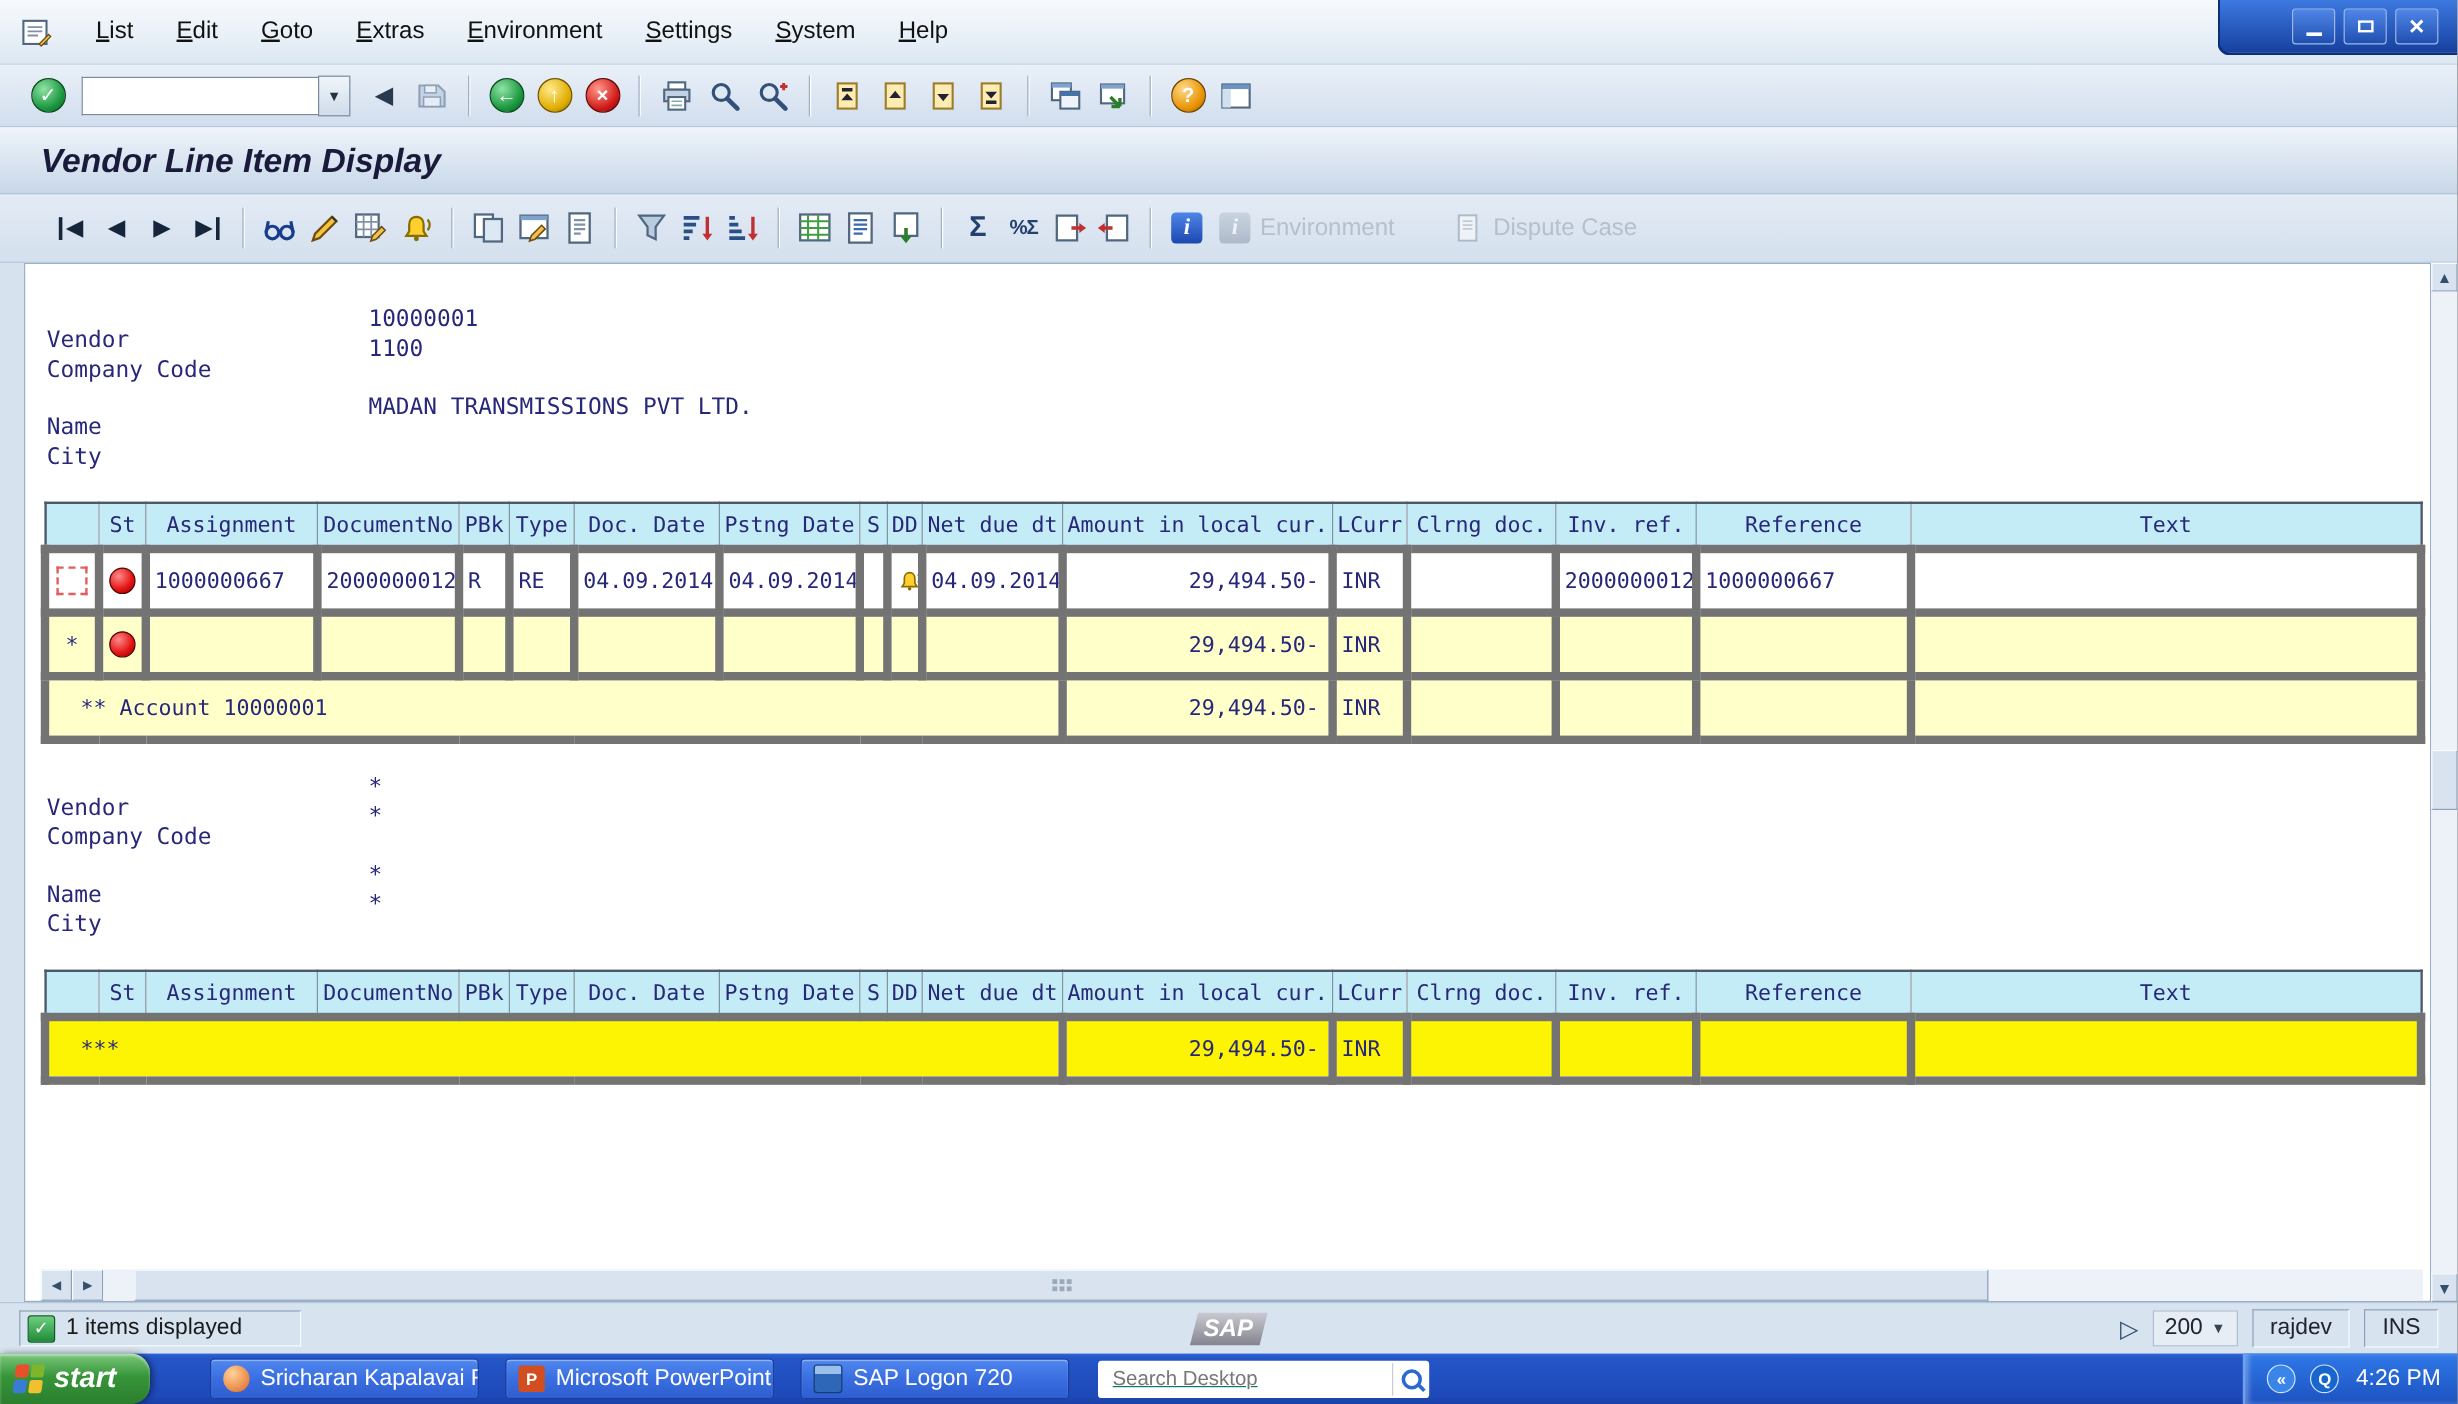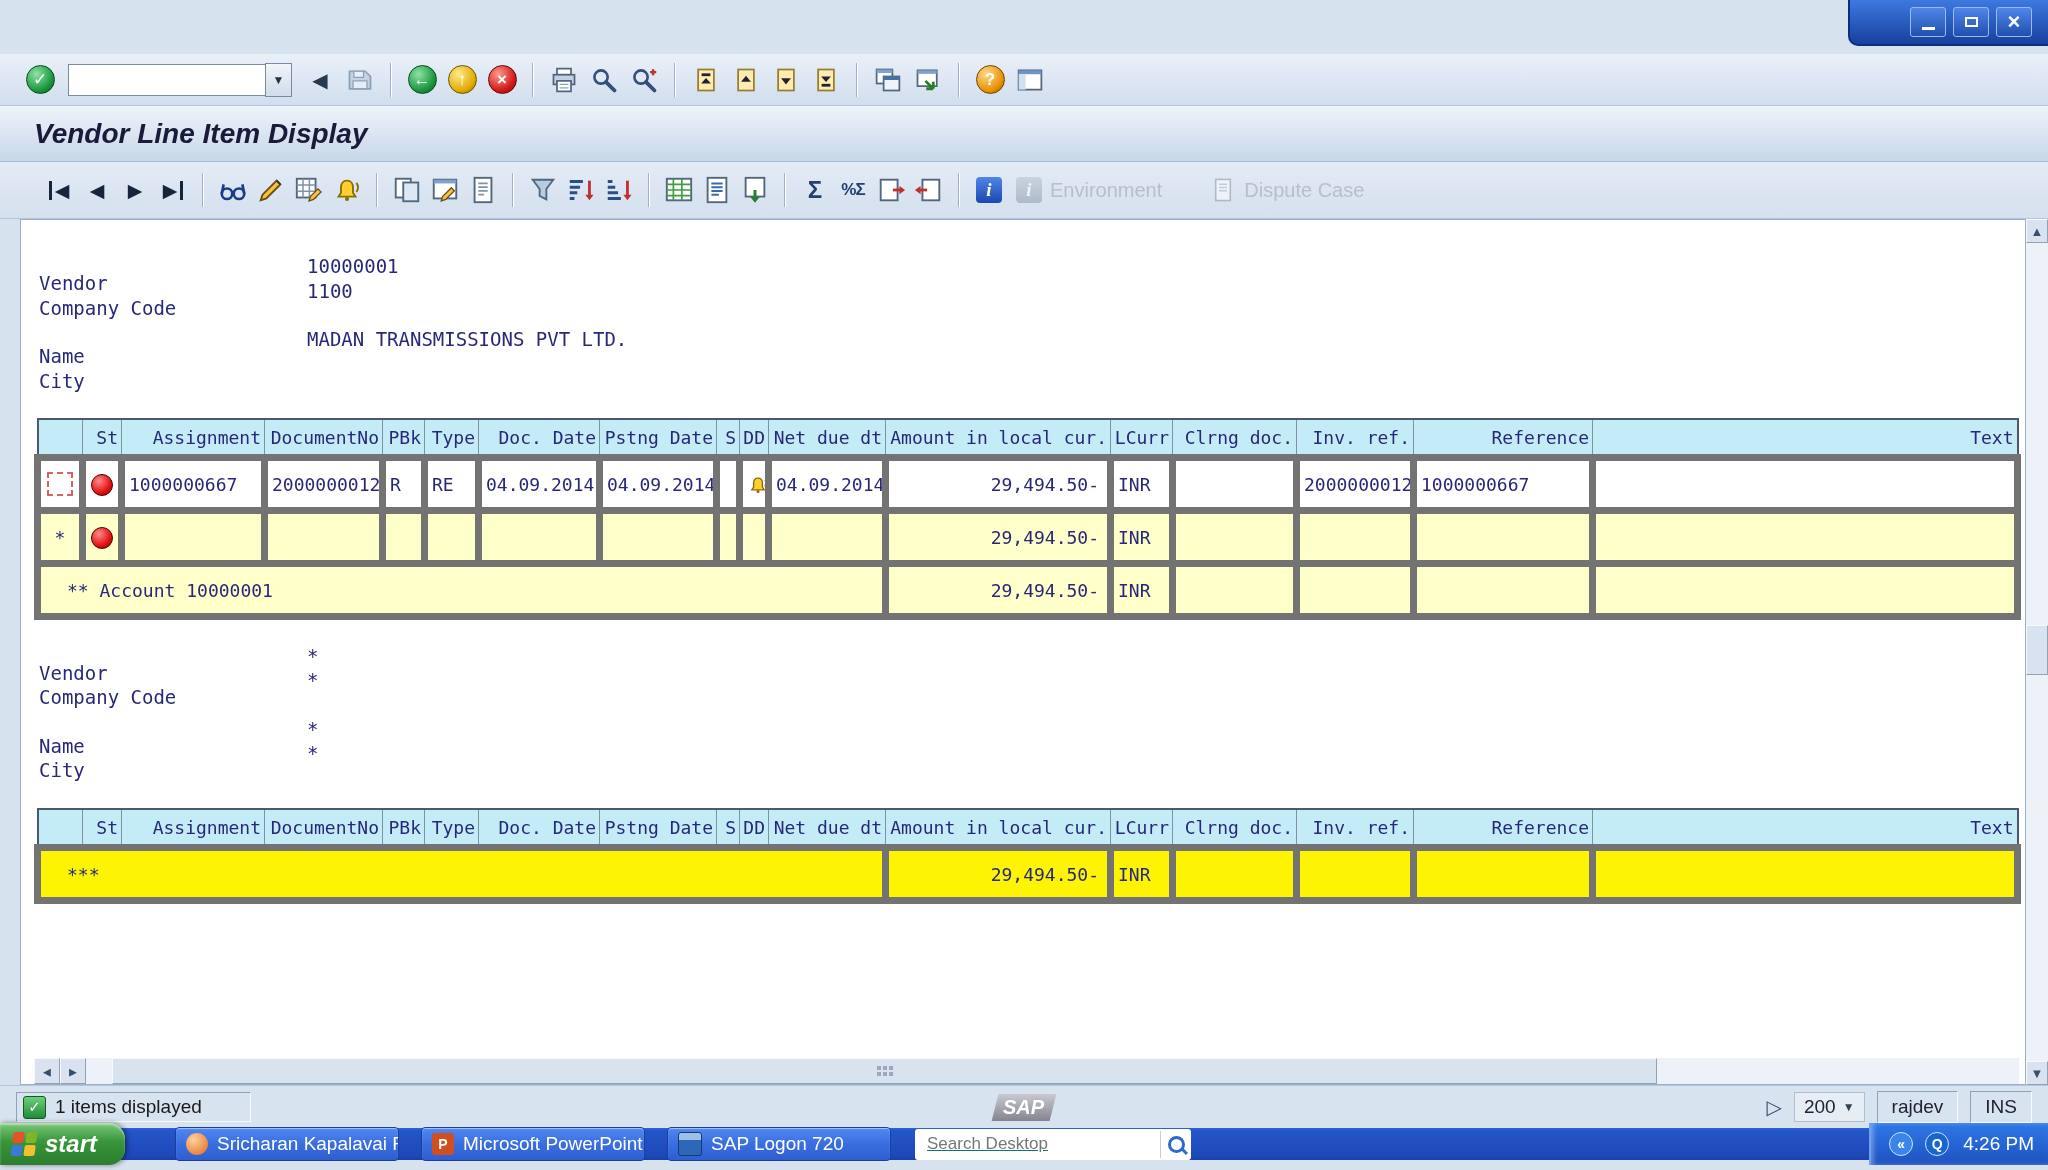--- a/index.html
+++ b/index.html
@@ -69,21 +69,21 @@
 
   
   .content{position:absolute;left:20px;top:219px;width:2006px;height:866px;background:#fff;
            border:1px solid #9ab0c6;box-sizing:border-box;}
   .inforow{position:absolute;left:18px;height:24px;display:flex;font-size:19px;color:#28287a;}
   .inforow .lbl{width:268px;margin-top:17px;}
 
   table.saptable{position:absolute;left:13px;border-collapse:collapse;table-layout:fixed;width:1980px;
                  font-family:"DejaVu Sans Mono","Liberation Mono",monospace;font-size:18px;color:#28287a;
                  border:2px solid #4a5a6a;}
-  .saptable th{background:#c3ecf7;height:34px;font-weight:normal;text-align:right;padding:0 3px;
+  .saptable th{background:#c3ecf7;height:34px;font-weight:normal;text-align:center;padding:0 3px;
                border:1px solid #7f91a2;border-bottom:2px solid #4a5a6a;overflow:hidden;white-space:nowrap;}
   .saptable td{height:46px;padding:0 4px;border:7px solid #737373;overflow:hidden;white-space:nowrap;}
   .amount{text-align:right;padding-right:8px !important;}
   .ylw{background:#ffffc9;}
   .bylw{background:#fcf403;}
   .ctr{text-align:center;}
   .acct{padding-left:26px !important;}
   .cell-cursor{display:inline-block;width:22px;height:20px;border:2px dashed #e06060;vertical-align:middle;}
   .red-dot{display:inline-block;width:20px;height:20px;border-radius:50%;vertical-align:middle;
            background:radial-gradient(circle at 35% 30%,#ff8a8a,#e31212 60%,#8a0000);border:1px solid #550000;}
@@ -113,21 +113,21 @@
             background:linear-gradient(#c9c9d2,#84848e);display:flex;align-items:center;justify-content:center;}
   .sap-logo i{transform:skewX(14deg);color:#fff;font-weight:bold;font-style:italic;font-size:20px;}
   .sb-right{margin-left:auto;display:flex;align-items:center;gap:12px;}
   .cont-ico{font-size:20px;color:#33506e;}
   .pagesize{display:flex;align-items:center;gap:7px;padding:3px 9px;font-size:19px;color:#223;
             border:1px solid #b0c0d2;background:#e6edf5;}
   .pagesize .dd-ar{font-size:12px;color:#345;}
   .sb-cell{padding:4px 14px;font-size:19px;color:#223;border:1px solid;border-color:#8fa2b8 #f7fafd #f7fafd #8fa2b8;}
 
   
-  .taskbar{position:absolute;left:0;top:1128px;width:100%;height:32px;display:flex;align-items:center;
+  .taskbar{position:absolute;left:0;top:1128px;width:100%;height:42px;display:flex;align-items:center;
            background:linear-gradient(#2f63d8 0%,#2456c8 8%,#1e49b8 85%,#1a40a8);}
   .start{height:42px;padding:0 28px 0 12px;border-radius:0 16px 16px 0;display:flex;align-items:center;gap:9px;
          background:linear-gradient(#7cc87c,#37953a 45%,#2b7e2e);color:#fff;font-style:italic;font-weight:bold;
          font-size:24px;box-shadow:inset 0 2px 2px rgba(255,255,255,.45),2px 0 5px rgba(0,0,0,.45);}
   .winflag{width:24px;height:24px;display:grid;grid-template-columns:1fr 1fr;gap:2px;transform:skewX(-8deg);}
   .winflag i{border-radius:2px;display:block;}
   .wf1{background:#e8502a;} .wf2{background:#7eb52a;} .wf3{background:#3a7bd4;} .wf4{background:#f0c030;}
   .task{height:34px;width:224px;margin-left:22px;border-radius:4px;box-sizing:border-box;
         background:linear-gradient(#5088f0,#3a6ee0 50%,#2e5ed0);border:1px solid #1c3f9e;
         box-shadow:inset 0 1px 1px rgba(255,255,255,.5);display:flex;align-items:center;gap:9px;padding:0 10px;
@@ -155,20 +155,37 @@
   .t-q{background:#1866cc;border:1px solid #cfe2ff;}
   .clock{color:#fff;font-size:19px;margin-left:2px;}
 
   svg{display:block;}
 </style>
 </head>
 <body>
 
 <div class="screen">
 
+  <div class="menubar">
+    <span class="sysicon">
+      <svg width="28" height="28" viewBox="0 0 16 16">
+          <rect x="2" y="2.5" width="11" height="11" fill="#fff" stroke="#51677f"></rect>
+          <path d="M4 5.5h7M4 7.5h7M4 9.5h5" stroke="#7f93a8" stroke-width=".9"></path>
+          <path d="M9.5 13.5l4.5-4.5 1 1-4.5 4.5z" fill="#f2c14e" stroke="#6b4e10" stroke-width=".6"></path>
+        </svg>
+    </span>
+    <span class="menu-item">List</span>
+    <span class="menu-item">Edit</span>
+    <span class="menu-item">Goto</span>
+    <span class="menu-item">Extras</span>
+    <span class="menu-item">Environment</span>
+    <span class="menu-item">Settings</span>
+    <span class="menu-item">System</span>
+    <span class="menu-item">Help</span>
+  </div>
 
   <div class="wincontrols">
     <span class="wc wc-min">
         <i></i>
       </span>
     <span class="wc wc-restore">
         <i></i>
       </span>
     <span class="wc wc-close">×</span>
   </div>

